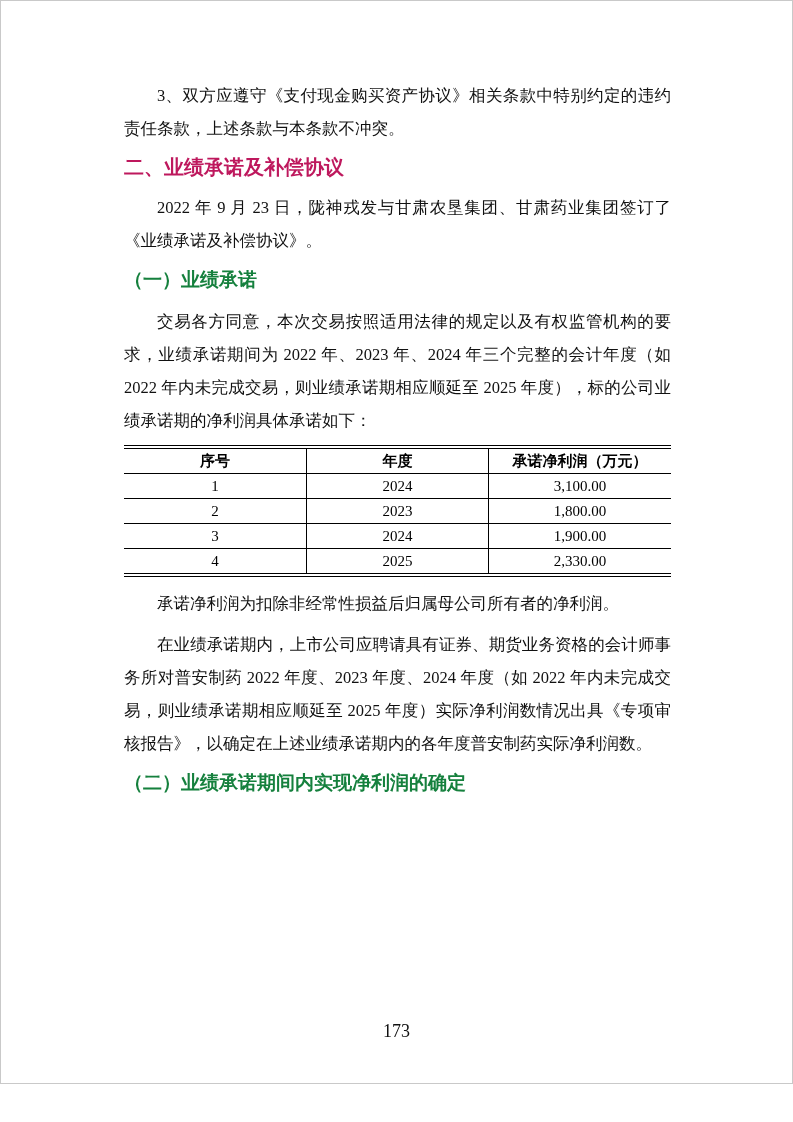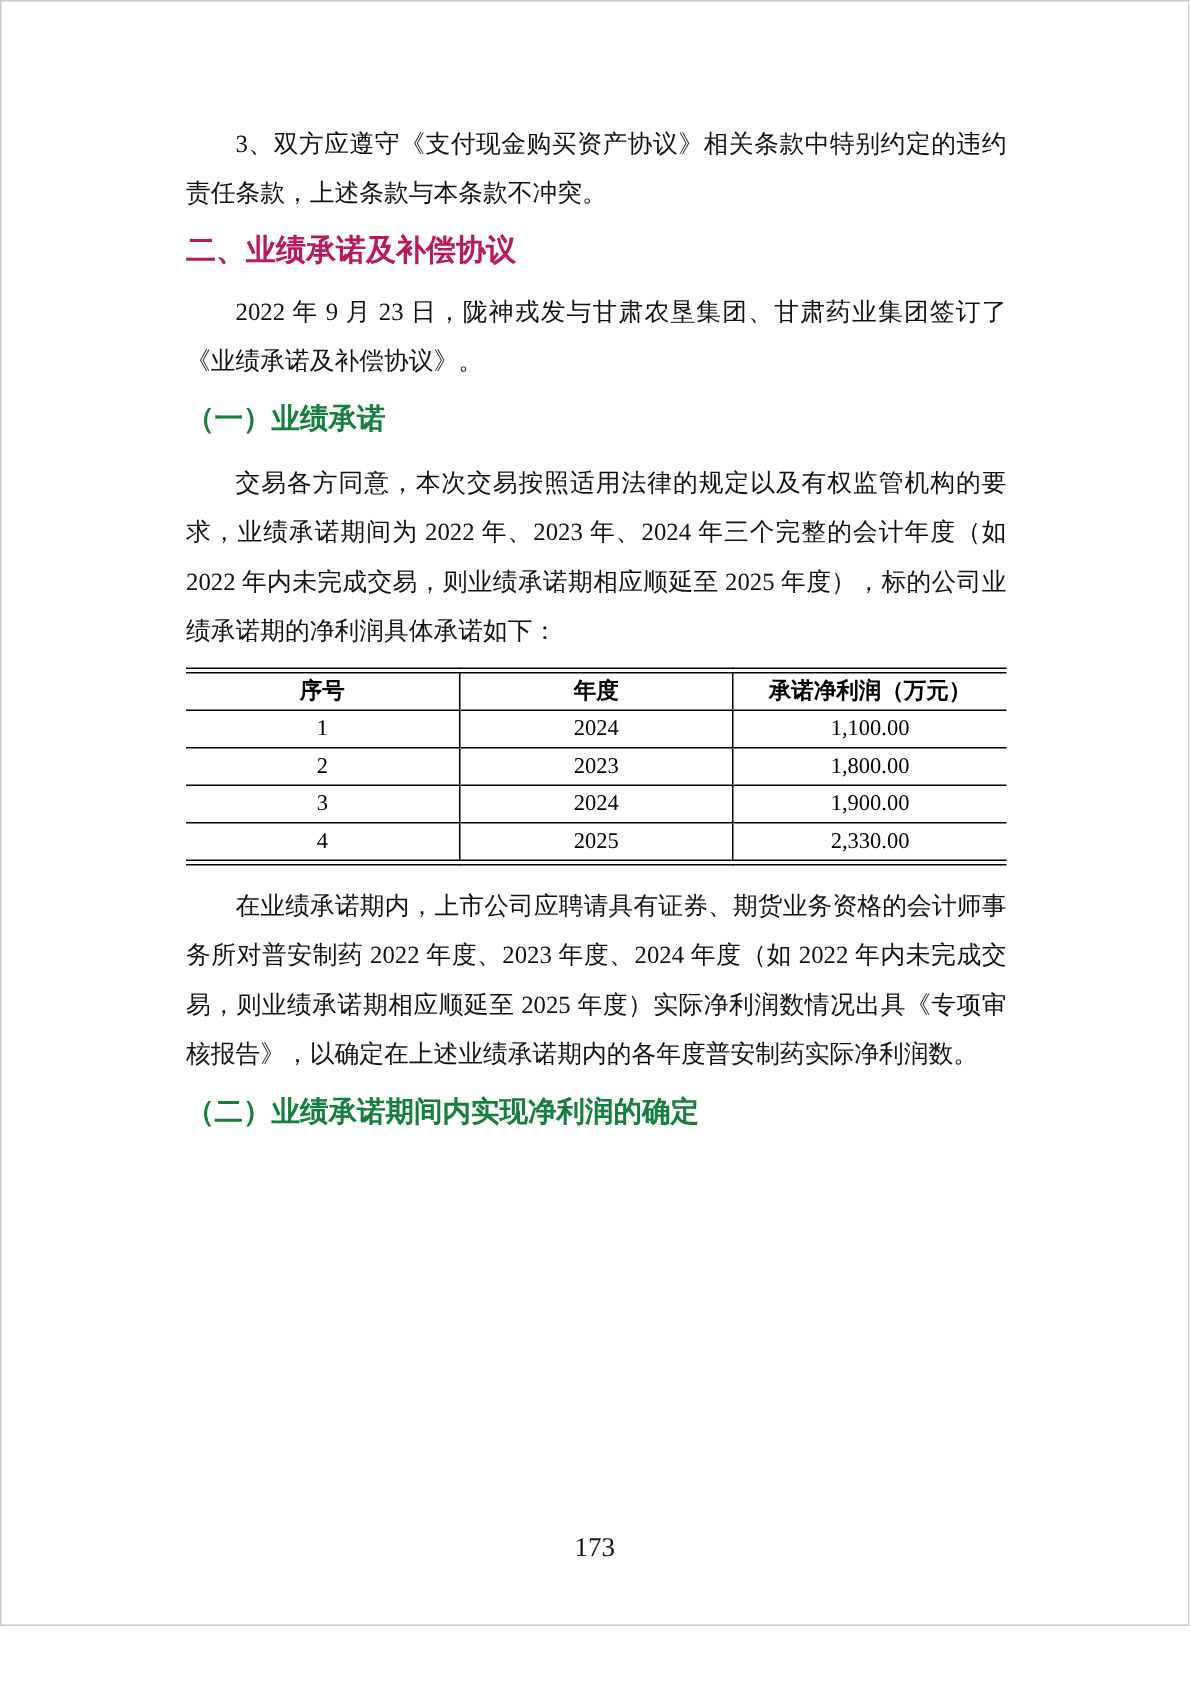--- a/index.html
+++ b/index.html
@@ -97,40 +97,41 @@
         <tr>
           <th>序号</th>
           <th>年度</th>
           <th>承诺净利润（万元）</th>
         </tr>
       </thead>
       <tbody>
         <tr>
           <td>1</td>
           <td>2024</td>
-          <td>1,100.00</td>
+          <td>3,100.00</td>
         </tr>
         <tr>
           <td>2</td>
           <td>2023</td>
           <td>1,800.00</td>
         </tr>
         <tr>
           <td>3</td>
           <td>2024</td>
           <td>1,900.00</td>
         </tr>
         <tr>
           <td>4</td>
           <td>2025</td>
           <td>2,330.00</td>
         </tr>
       </tbody>
     </table>
 
+    <p class="body-para">承诺净利润为扣除非经常性损益后归属母公司所有者的净利润。</p>
     <p class="body-para">在业绩承诺期内，上市公司应聘请具有证券、期货业务资格的会计师事务所对普安制药 2022 年度、2023 年度、2024 年度（如 2022 年内未完成交易，则业绩承诺期相应顺延至 2025 年度）实际净利润数情况出具《专项审核报告》，以确定在上述业绩承诺期内的各年度普安制药实际净利润数。</p>
 
     <h2 class="sub-heading">（二）业绩承诺期间内实现净利润的确定</h2>
 
 
   </div>
 
   <div class="page-number">173</div>
 </div>
 

